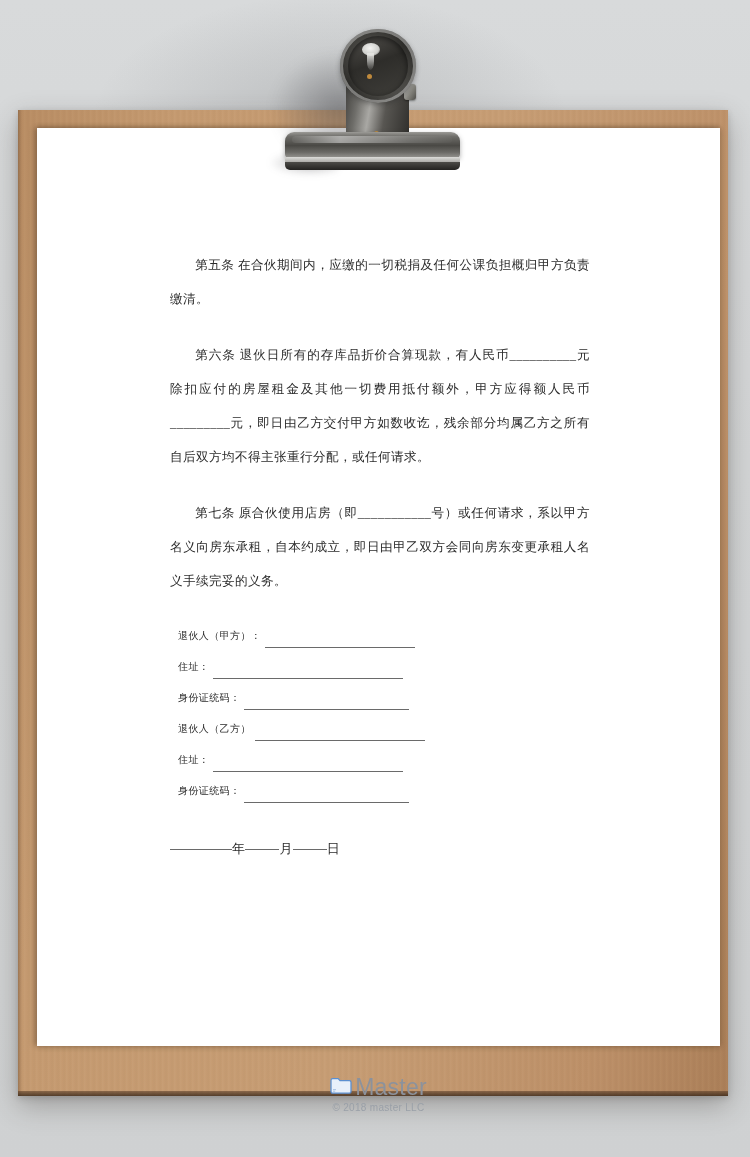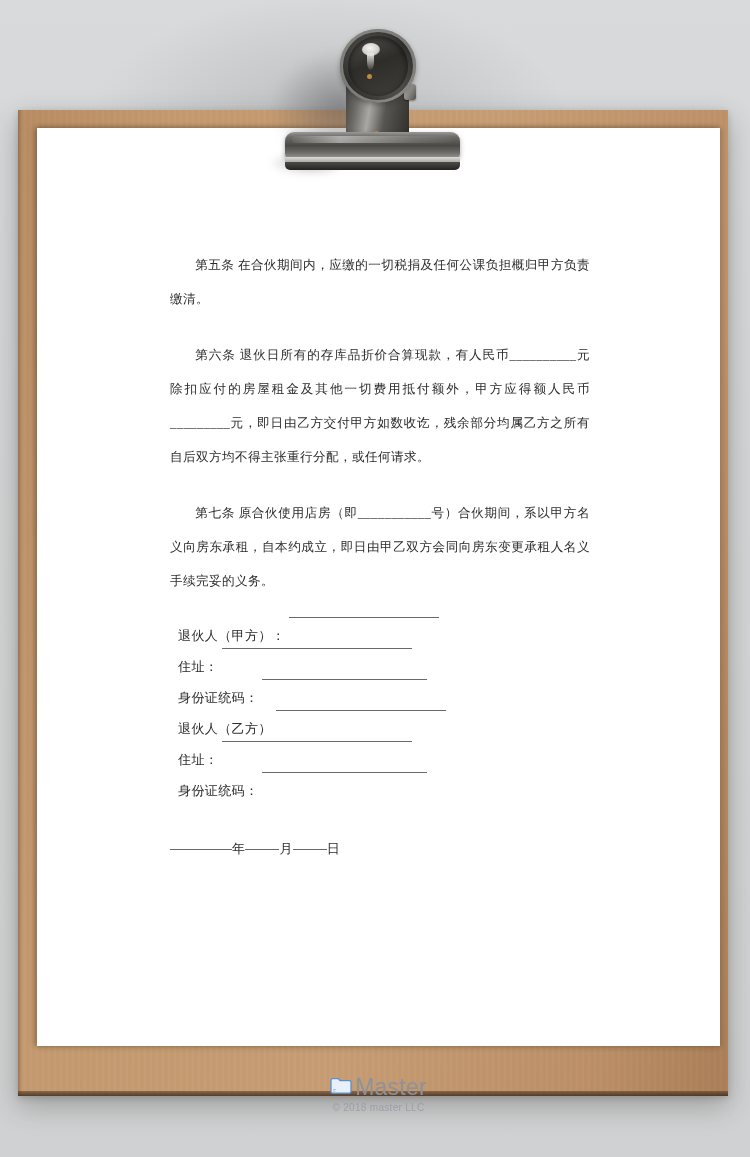--- a/index.html
+++ b/index.html
@@ -102,26 +102,26 @@
     text-indent: 2em;
     margin-bottom: 26px;
   }
 
   
   .sig-block {
     margin-top: 14px;
     padding-left: 8px;
   }
   .sig-row {
-    font-size: 13px;
+    font-size: 10px;
     line-height: 31px;
     letter-spacing: 0.4px;
     white-space: nowrap;
     display: flex;
-    align-items: flex-start;
+    align-items: flex-end;
   }
   .sig-label { flex: 0 0 auto; }
   .sig-rule {
     display: inline-block;
     border-bottom: 1px solid #6a6a6a;
     height: 0;
     position: relative;
     top: -3px;
     margin-left: 4px;
   }
@@ -302,21 +302,21 @@
 </div>
 
 <div class="paper">
 
   <div class="doc">
 
     <p class="para indent">第五条  在合伙期间内，应缴的一切税捐及任何公课负担概归甲方负责缴清。</p>
 
     <p class="para indent">第六条  退伙日所有的存库品折价合算现款，有人民币__________元除扣应付的房屋租金及其他一切费用抵付额外，甲方应得额人民币_________元，即日由乙方交付甲方如数收讫，残余部分均属乙方之所有自后双方均不得主张重行分配，或任何请求。</p>
 
-    <p class="para indent">第七条  原合伙使用店房（即___________号）合伙期间，系以甲方名义向房东承租，自本约成立，即日由甲乙双方会同向房东变更承租人名义手续完妥的义务。</p>
+    <p class="para indent">第七条  原合伙使用店房（即___________号）或任何请求，系以甲方名义向房东承租，自本约成立，即日由甲乙双方会同向房东变更承租人名义手续完妥的义务。</p>
 
 
     <div class="sig-block">
 
       <div class="sig-row">
         <span class="sig-label">退伙人（甲方）：</span>
         <span class="sig-rule" style="width:150px"></span>
       </div>
 
       <div class="sig-row">

